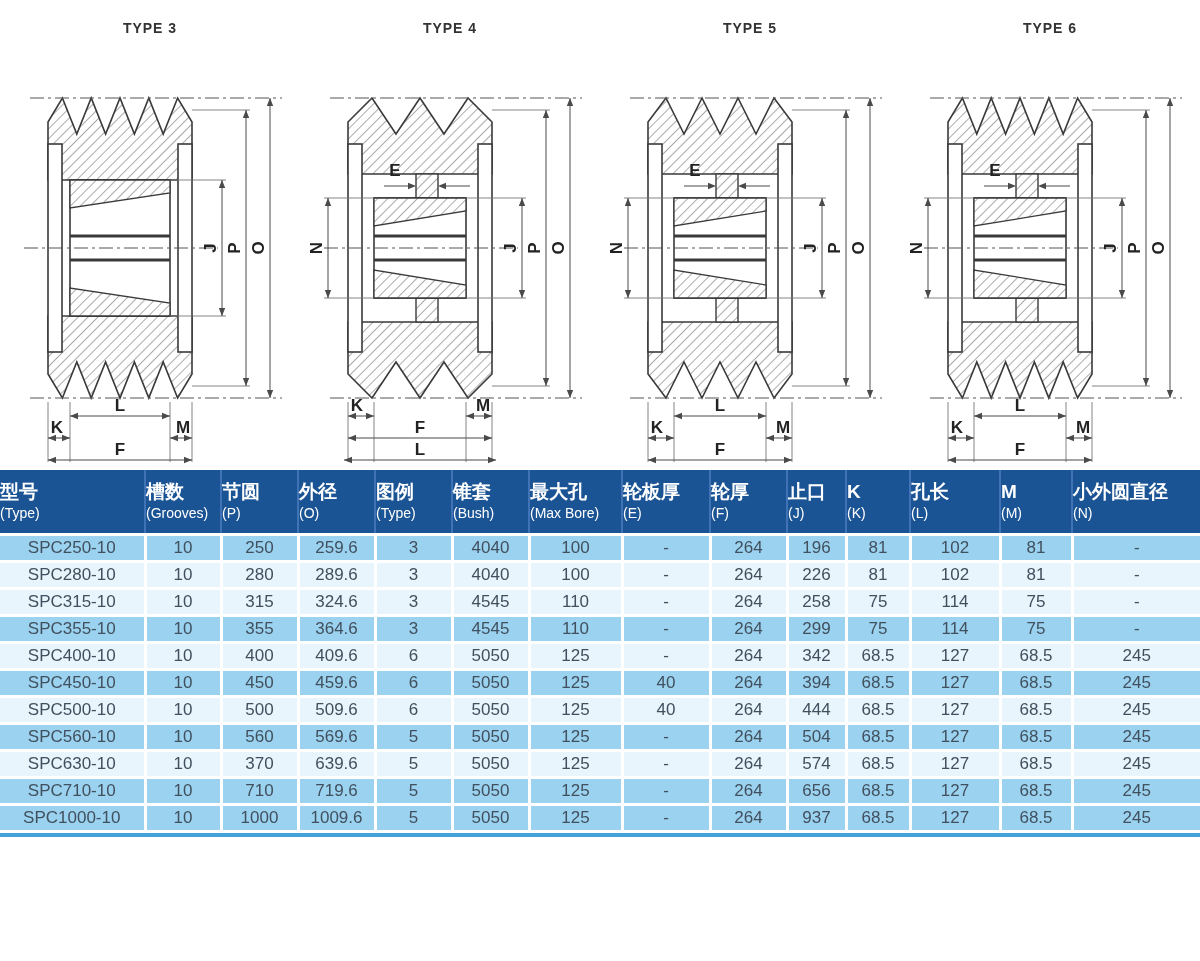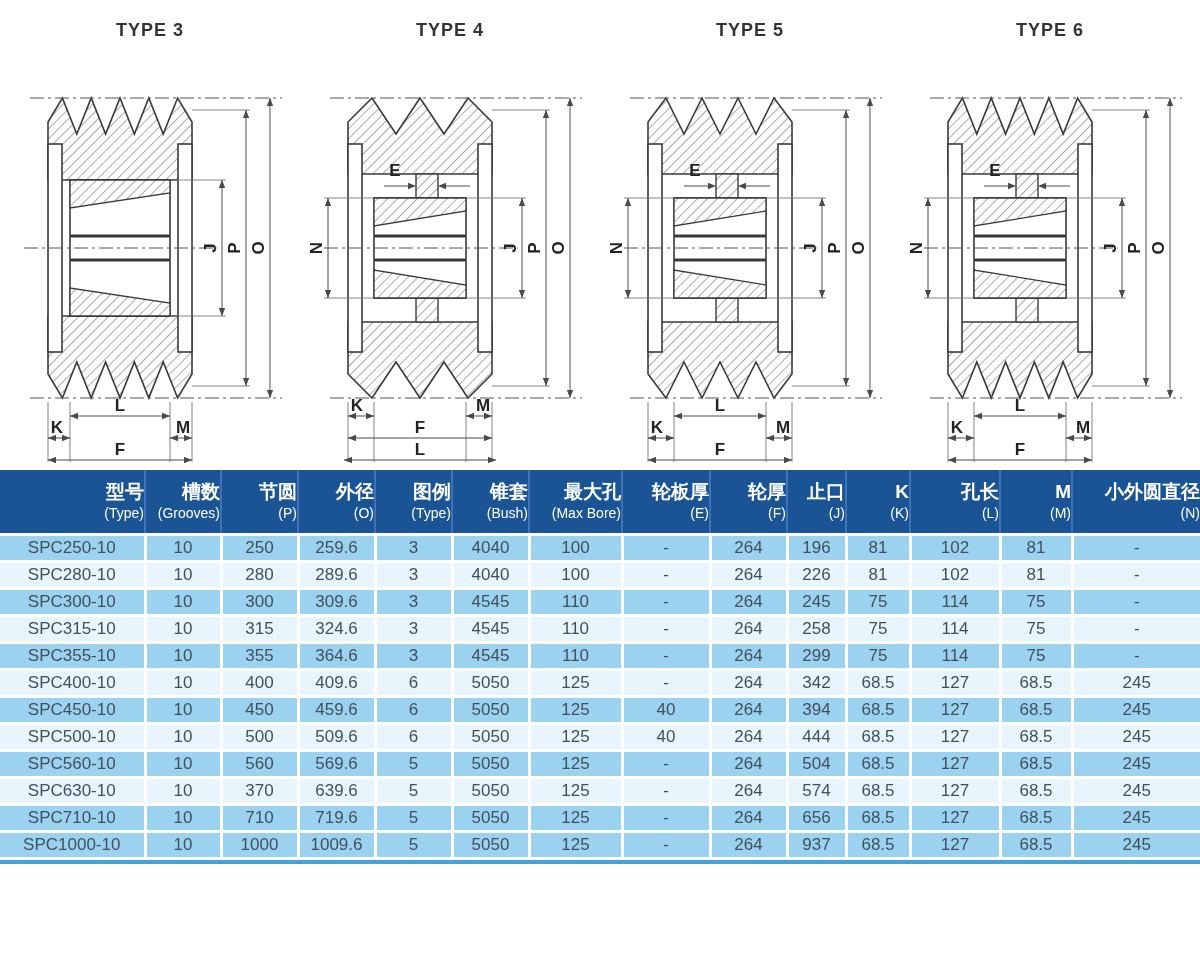--- a/index.html
+++ b/index.html
@@ -10,31 +10,31 @@
   *{box-sizing:border-box;margin:0;padding:0}
   body{
     width:1200px;height:961px;background:#fff;overflow:hidden;
     font-family:"Liberation Sans","DejaVu Sans",sans-serif;
   }
   .page{width:1200px;height:961px;display:flex;flex-direction:column}
   
   .diagram-strip{height:470px;display:flex;flex-direction:row}
   .diagram{width:300px;height:470px;display:flex;flex-direction:column;align-items:center}
   .diagram-title{
-    padding-top:20px;height:48px;font-size:18px;font-weight:bold;color:#333;
+    padding-top:20px;height:48px;font-size:14px;font-weight:bold;color:#333;
     letter-spacing:1px;text-align:center;
   }
   .drawing{width:300px;height:420px}
   
   .spec-table-wrap{width:1200px;border-bottom:4px solid var(--bottom-bar)}
   table{width:1200px;border-collapse:collapse;table-layout:fixed}
   th{
     background:var(--header-bg);color:var(--header-text);
     border-right:2px solid var(--header-div);border-bottom:3px solid #fff;
-    height:64px;vertical-align:middle;text-align:right;font-weight:bold;padding:2px 0;
+    height:64px;vertical-align:middle;text-align:left;font-weight:bold;padding:2px 0;
   }
   th:last-child{border-right:none}
   th .zh{display:block;font-size:19px;line-height:24px}
   th .en{display:block;font-size:14px;font-weight:normal;line-height:18px}
   td{
     border:3px solid #fff;height:27px;text-align:center;vertical-align:middle;
     font-size:17px;color:var(--cell-text);padding:0;
   }
   td:first-child{border-left:none}
   td:last-child{border-right:none}
@@ -428,36 +428,20 @@
             <td>4040</td>
             <td>100</td>
             <td>-</td>
             <td>264</td>
             <td>226</td>
             <td>81</td>
             <td>102</td>
             <td>81</td>
             <td>-</td>
           </tr>
-          <tr class="odd">
-            <td>SPC300-10</td>
-            <td>10</td>
-            <td>300</td>
-            <td>309.6</td>
-            <td>3</td>
-            <td>4545</td>
-            <td>110</td>
-            <td>-</td>
-            <td>264</td>
-            <td>245</td>
-            <td>75</td>
-            <td>114</td>
-            <td>75</td>
-            <td>-</td>
-          </tr>
           <tr class="even">
             <td>SPC315-10</td>
             <td>10</td>
             <td>315</td>
             <td>324.6</td>
             <td>3</td>
             <td>4545</td>
             <td>110</td>
             <td>-</td>
             <td>264</td>

